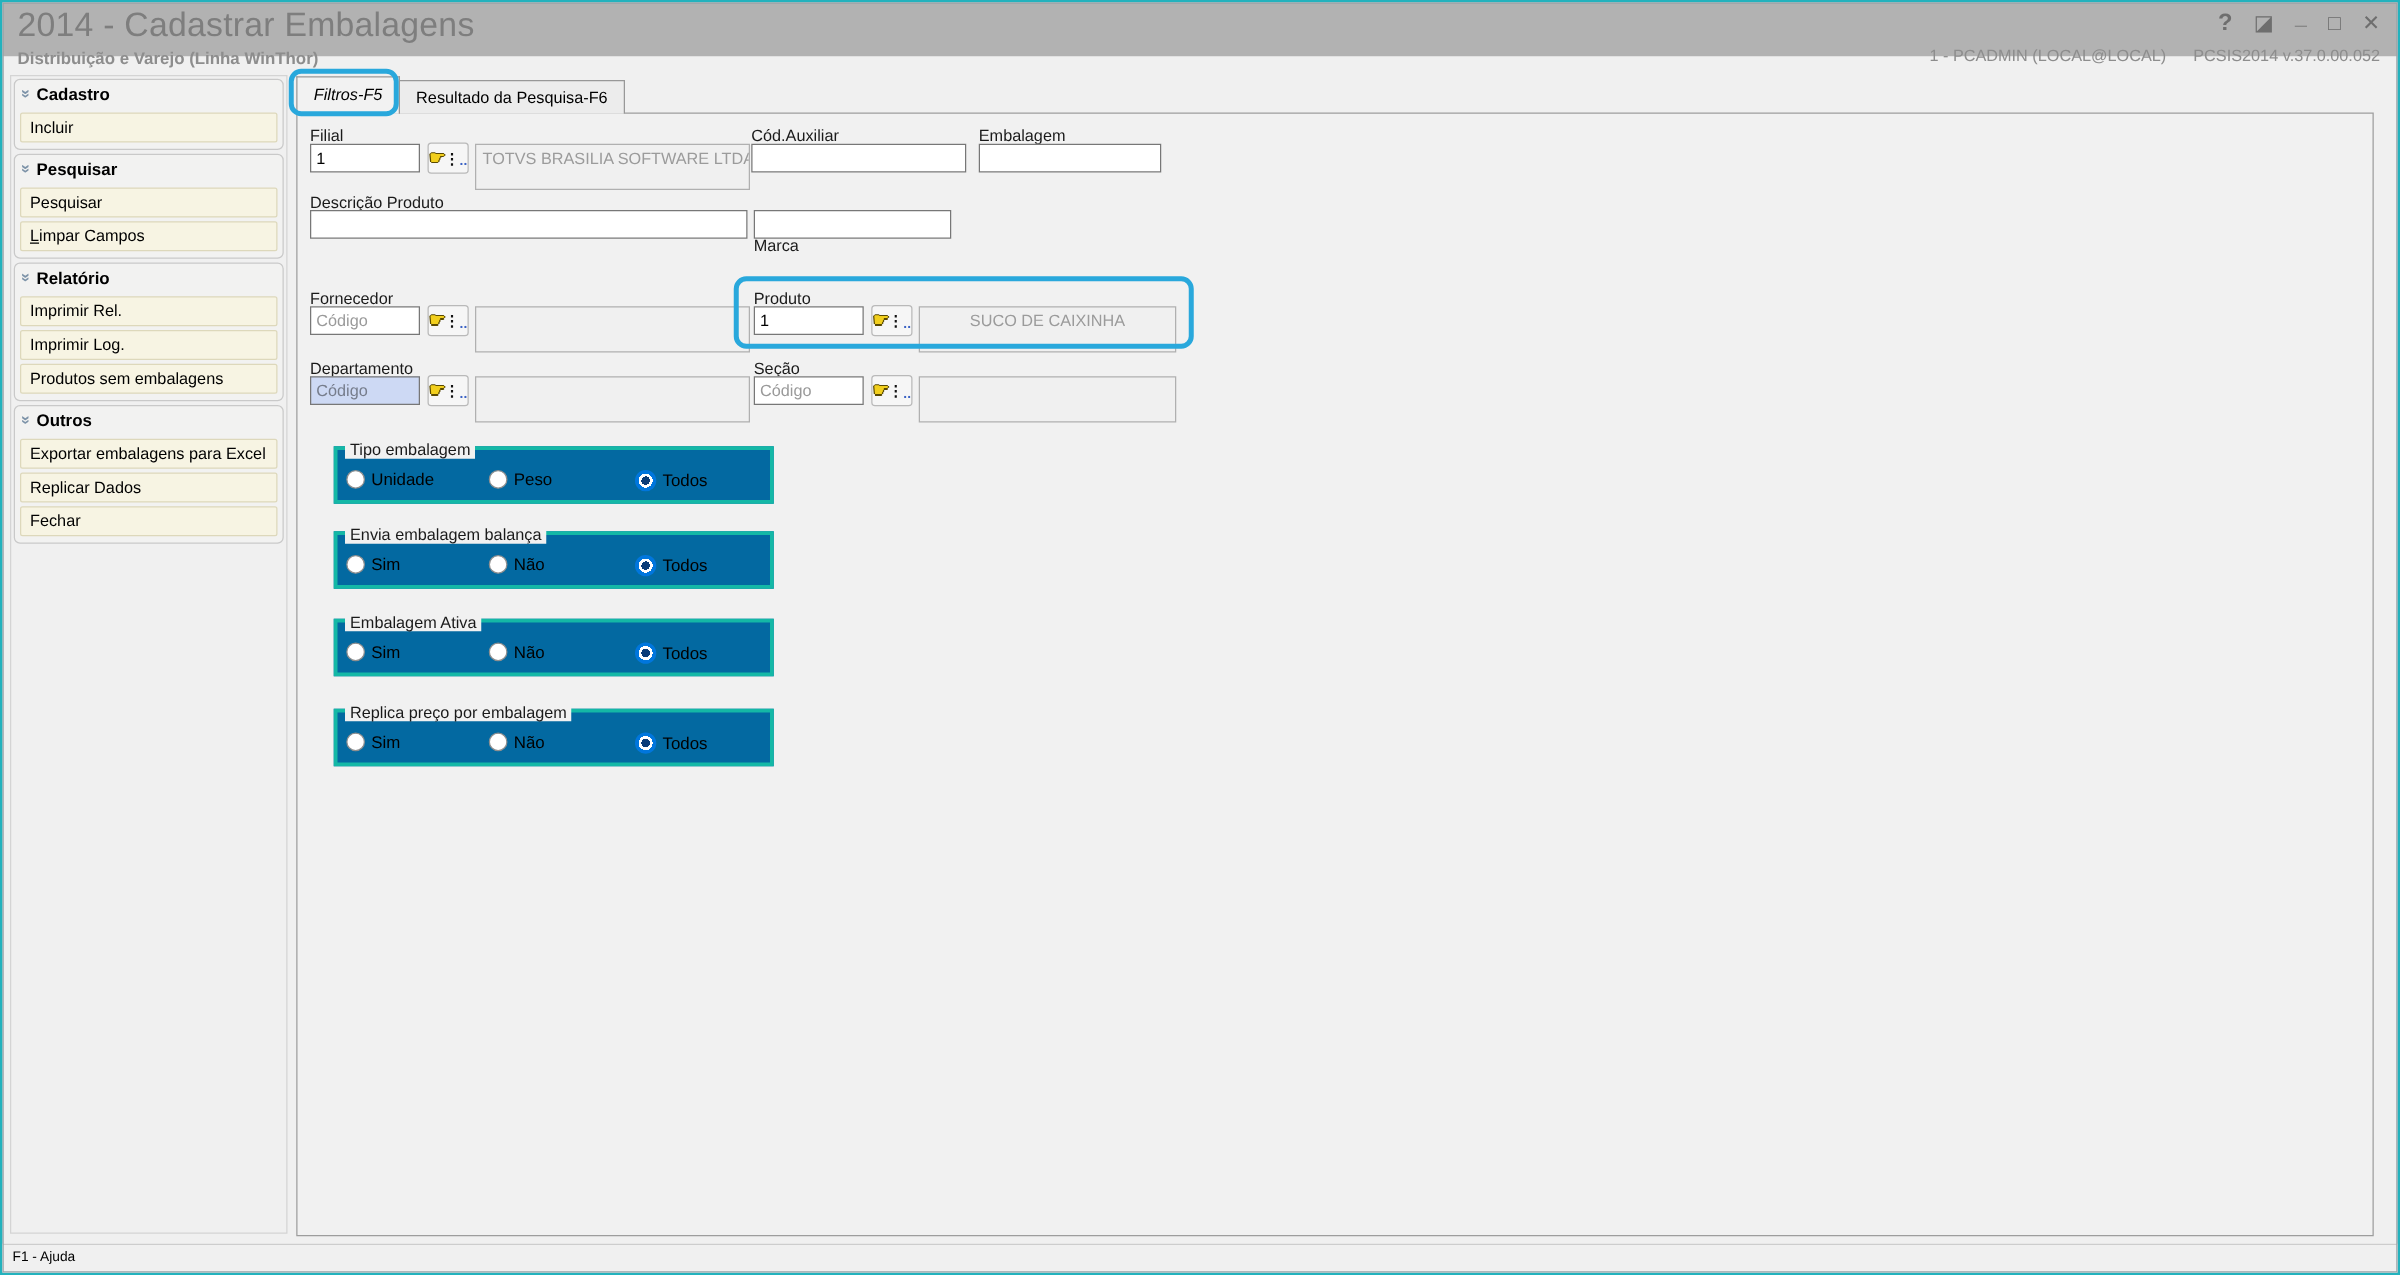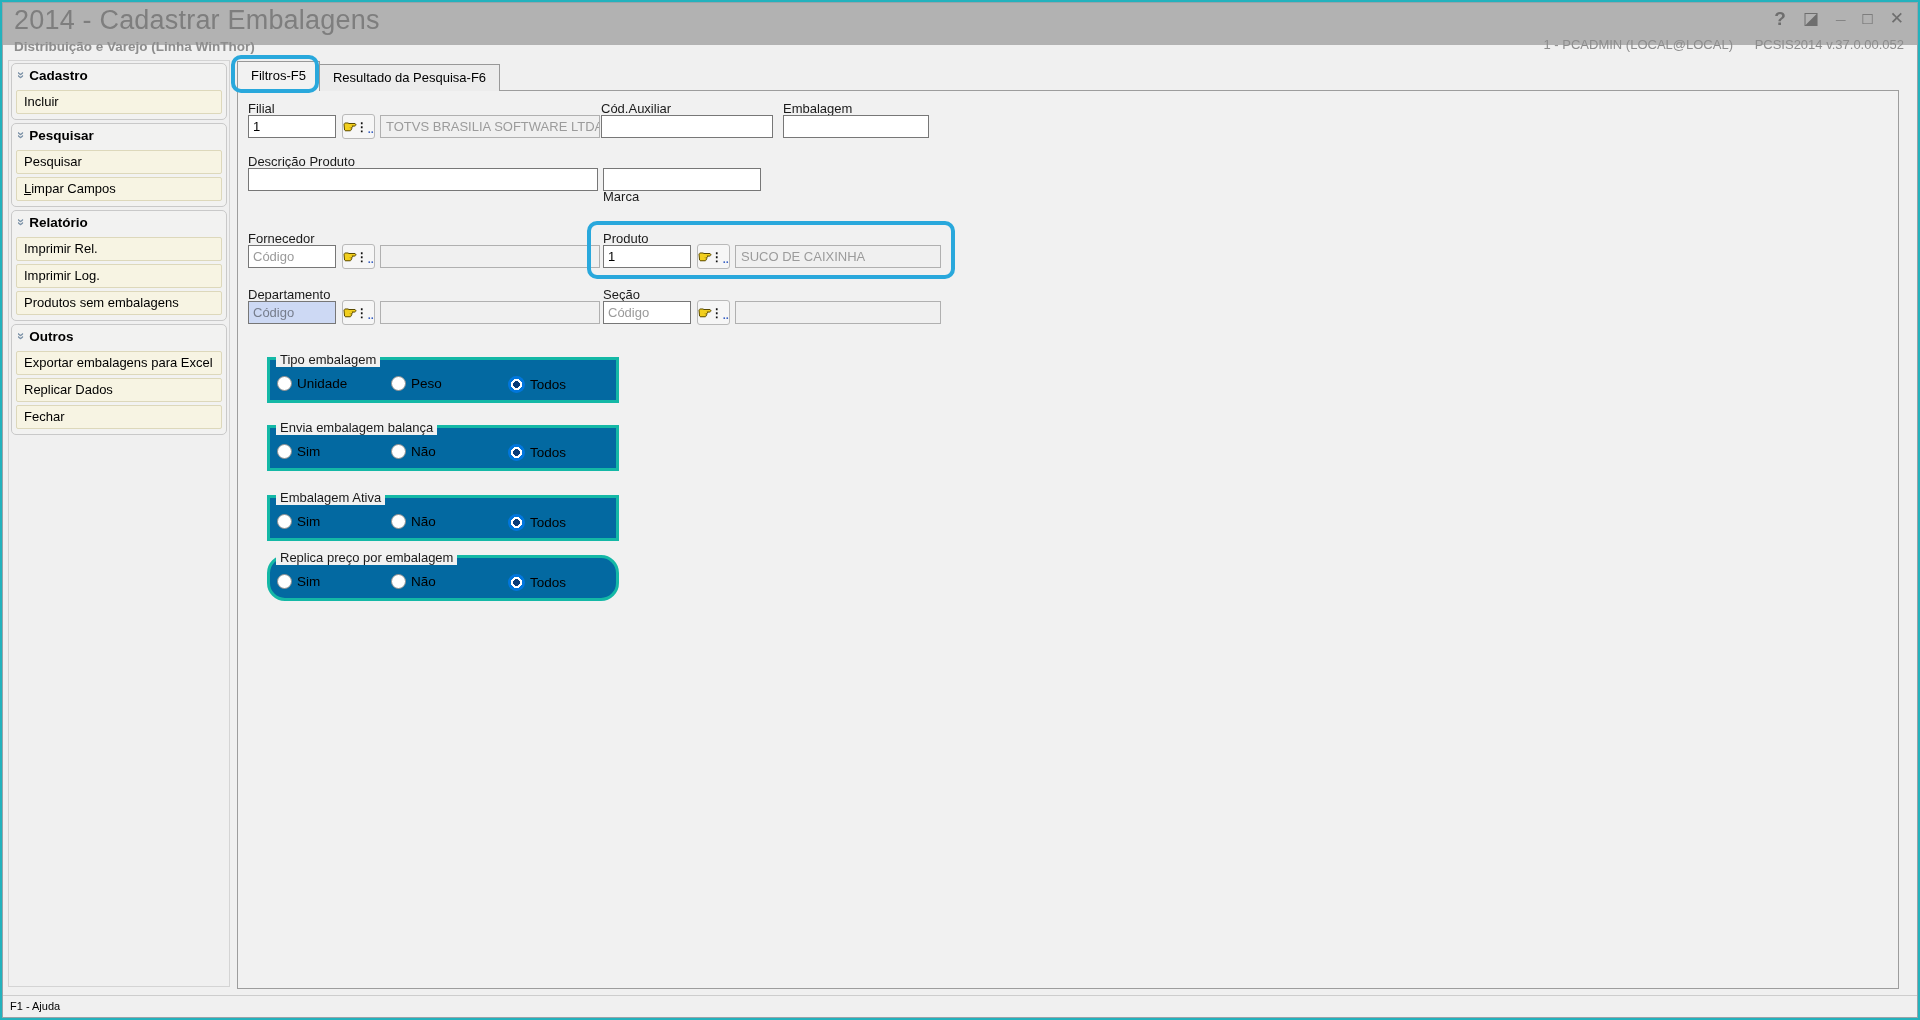--- a/index.html
+++ b/index.html
@@ -35,37 +35,37 @@
              font-weight:bold; margin-right:5px; position:relative; top:-1px; }
   .side-item { display:block; height:24px; line-height:22px; background:#f7f4e3;
                border:1px solid #ddd8bb; border-radius:2px; margin:3px 1px;
                padding-left:7px; font-size:13px; color:#000; cursor:default; }
   .ul-first::first-letter { text-decoration:underline; }
 
   
   .tabstrip { position:absolute; left:233px; top:1px; height:33px; display:flex; align-items:flex-end; z-index:2; }
   .tab { font-size:13px; color:#000; padding:0 13px; cursor:default; white-space:nowrap; }
   .tab.active { height:30px; line-height:28px; background:#f2f2f2; border:1px solid #989898;
-                border-bottom:none; position:relative; z-index:3; }
+                border-bottom:none; position:relative; z-index:3;font-style:italic; }
   .tab.inactive { height:27px; line-height:25px; background:#ececec; border:1px solid #989898;
                   border-bottom:none; border-left:none; }
 
   
   .panel { position:absolute; left:233px; top:33px; width:1662px; height:899px;
            background:#f1f1f1; border:1px solid #9d9d9d; z-index:1; }
 
   .f-label { position:absolute; font-size:13px; color:#1a1a1a; white-space:nowrap; }
   .t-input { position:absolute; height:23px; border:1px solid #777777; background:#fff;
              font-size:13px; padding:0 4px; font-family:"Liberation Sans", sans-serif; color:#000; }
   .t-input::placeholder { color:#9a9a9a; opacity:1; }
   .t-input.focused { background:#cdd9f4; }
   .t-input.focused::placeholder { color:#767d8c; }
-  .ro-field { position:absolute; height:23px; border:1px solid #b0b0b0; background:#f0f0f0;
+  .ro-field { position:absolute; height:37px; border:1px solid #b0b0b0; background:#f0f0f0;
               font-size:13px; line-height:21px; padding:0 5px; color:#9b9b9b;
-              white-space:nowrap; overflow:hidden; }
+              white-space:nowrap; overflow:hidden;text-align:center; }
 
   .lookup-btn { position:absolute; width:33px; height:25px; background:#f6f6f6;
                 border:1px solid #b9b9b9; border-radius:3px; cursor:pointer;
                 display:flex; align-items:center; justify-content:center; gap:0; }
   .lk-hand { color:#f2cf1d; font-size:15px;
              text-shadow:-1px 0 #5a4a00, 1px 0 #5a4a00, 0 -1px #5a4a00, 0 1px #5a4a00; line-height:1; }
   .lk-dots { color:#111; font-size:12px; font-weight:bold; line-height:1; margin-left:-1px; }
   .lk-ellipsis { color:#3b62c4; font-size:11px; font-weight:bold; line-height:1; position:relative; top:3px; }
 
   
@@ -249,21 +249,21 @@
         <label class="radio-option" style="left:121px;">
           <span class="radio"></span>
           <span class="radio-text">Não</span>
         </label>
         <label class="radio-option" style="left:238px;">
           <span class="radio checked"></span>
           <span class="radio-text">Todos</span>
         </label>
       </div>
 
-      <div class="groupbox" style="top:464px;border-radius:18px;">
+      <div class="groupbox" style="top:476px;">
         <span class="groupbox-title">Replica preço por embalagem</span>
         <label class="radio-option" style="left:7px;">
           <span class="radio"></span>
           <span class="radio-text">Sim</span>
         </label>
         <label class="radio-option" style="left:121px;">
           <span class="radio"></span>
           <span class="radio-text">Não</span>
         </label>
         <label class="radio-option" style="left:238px;">

